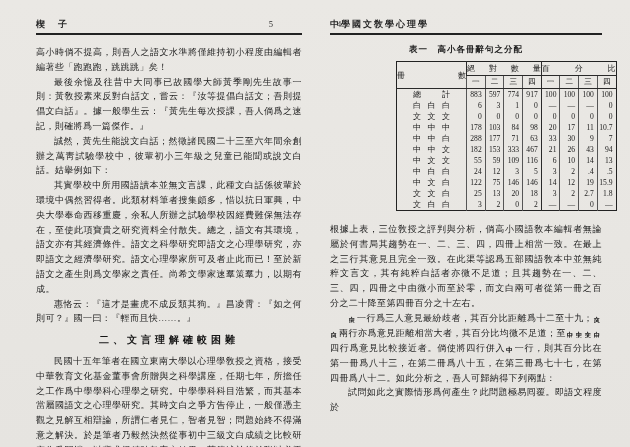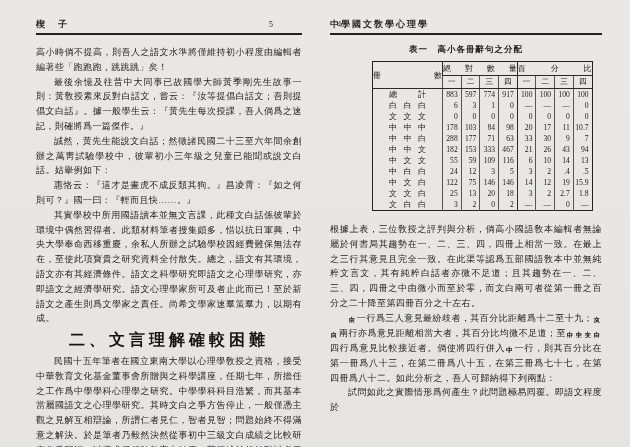--- a/index.html
+++ b/index.html
@@ -15,25 +15,25 @@
 
   .pheader{position:relative;height:13px;border-bottom:2px solid #222;padding-bottom:2px;}
   .ptitle{display:block;text-align:left;font-size:9px;letter-spacing:2px;font-weight:bold;color:#2a2a2a;}
   .pnum{position:absolute;top:1px;font-size:8.5px;color:#2a2a2a;}
   .pnum-r{right:29px;}
   .pnum-l{left:7px;}
 
   .body{margin-top:10px;font-size:9px;line-height:14.8px;letter-spacing:0.4px;text-align:justify;color:#1e1e1e;}
   .body p{margin:0;text-indent:2em;}
   .body p.noindent{text-indent:0;}
-  .heading{margin:7px 0 6px;font-size:16px;font-weight:bold;text-align:center;letter-spacing:4px;color:#151515;}
+  .heading{margin:7px 0 6px;font-size:10px;font-weight:bold;text-align:center;letter-spacing:4px;color:#151515;}
 
   .tcaption{margin:9px 0 5px;text-align:center;font-size:8.5px;letter-spacing:1px;font-weight:bold;color:#222;}
 
-  table.dt{border-collapse:collapse;table-layout:fixed;width:220px;margin-left:42px;
+  table.dt{border-collapse:collapse;table-layout:fixed;width:220px;margin-left:66px;
     font-size:7.6px;color:#1a1a1a;border:1.5px solid #222;}
   table.dt td{padding:0;overflow:hidden;}
   td.lblh,td.grp{border-bottom:1px solid #2a2a2a;}
   td.lblh{text-align:justify;text-align-last:justify;text-justify:inter-character;
     padding:0 11px;font-size:8px;}
   td.grp{text-align:justify;text-align-last:justify;text-justify:inter-character;
     padding:0 8px;border-left:1px solid #2a2a2a;font-size:8px;height:13px;}
   tr.h2 td{border-bottom:1px solid #2a2a2a;text-align:center;height:12px;border-left:1px solid #555;}
   tr.h2 td.pf{border-left:1px solid #2a2a2a;}
   tr.dr{height:10px;}
@@ -54,22 +54,22 @@
 
   <div class="page page-left">
     <div class="pheader">
       <span class="pnum pnum-r">5</span>
       <span class="ptitle">楔　子</span>
     </div>
     <div class="body">
       <p class="noindent">高小時倘不提高，則吾人之語文水準將僅維持初小程度由編輯者編著些「跑跑跑，跳跳跳」矣！</p>
       <p>最後余憶及往昔中大同事已故國學大師黃季剛先生故事一則：黃敎授素來反對白話文，嘗云：『汝等提倡白話文；吾則提倡文白話』。據一般學生云：『黃先生每次授課，吾人倘爲之速記，則確將爲一篇傑作。』</p>
       <p>誠然，黃先生能說文白話；然徵諸民國二十三至六年間余創辦之萬靑試驗學校中，彼輩初小三年級之兒童已能聞或說文白話。姑擧例如下：</p>
+      <p>其實學校中所用國語讀本並無文言課，此種文白話係彼輩於環境中偶然習得者。此類材料筆者搜集頗多，惜以抗日軍興，中央大學奉命西移重慶，余私人所辦之試驗學校因經費難保無法存在，至使此項寶貴之研究資料全付散失。總之，語文有其環境，語文亦有其經濟條件。語文之科學研究即語文之心理學研究，亦即語文之經濟學研究。語文心理學家所可及者止此而已！至於新語文之產生則爲文學家之責任。尚希文學家速羣策羣力，以期有成。</p>
       <p>惠恪云：『這才是畫虎不成反類其狗。』昌凌霄：『如之何則可？』國一曰：『輕而且快……。』</p>
-      <p>其實學校中所用國語讀本並無文言課，此種文白話係彼輩於環境中偶然習得者。此類材料筆者搜集頗多，惜以抗日軍興，中央大學奉命西移重慶，余私人所辦之試驗學校因經費難保無法存在，至使此項寶貴之研究資料全付散失。總之，語文有其環境，語文亦有其經濟條件。語文之科學研究即語文之心理學研究，亦即語文之經濟學研究。語文心理學家所可及者止此而已！至於新語文之產生則爲文學家之責任。尚希文學家速羣策羣力，以期有成。</p>
       <h2 class="heading">二、文言理解確較困難</h2>
       <p>民國十五年筆者在國立東南大學以心理學敎授之資格，接受中華敎育文化基金董事會所贈與之科學講座，任期七年，所擔任之工作爲中學學科心理學之研究。中學學科科目浩繁，而其基本當屬國語文之心理學研究。其時文白之爭方告停止，一般僅憑主觀之見解互相辯論，所謂仁者見仁，智者見智；問題始終不得滿意之解決。於是筆者乃毅然決然從事初中三級文白成績之比較研究作爲開端，以冀求得精確數字之結果。茲簡述於後並附以必需要之表格。</p>
     </div>
   </div>
 
   <div class="page page-right">
     <div class="pheader">
       <span class="pnum pnum-l">4</span>
       <span class="ptitle">中學國文敎學心理學</span>
     </div>

